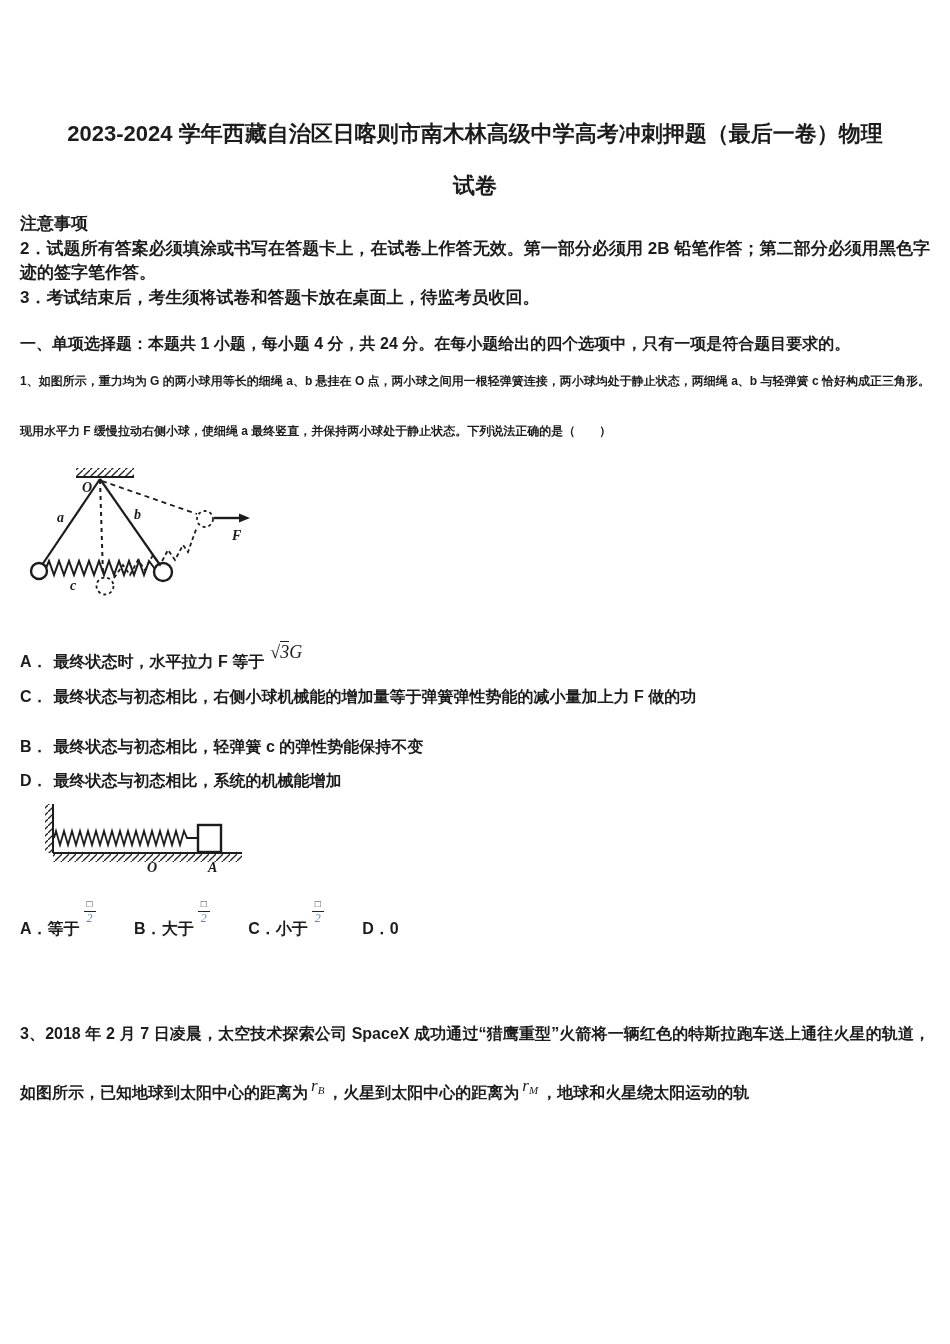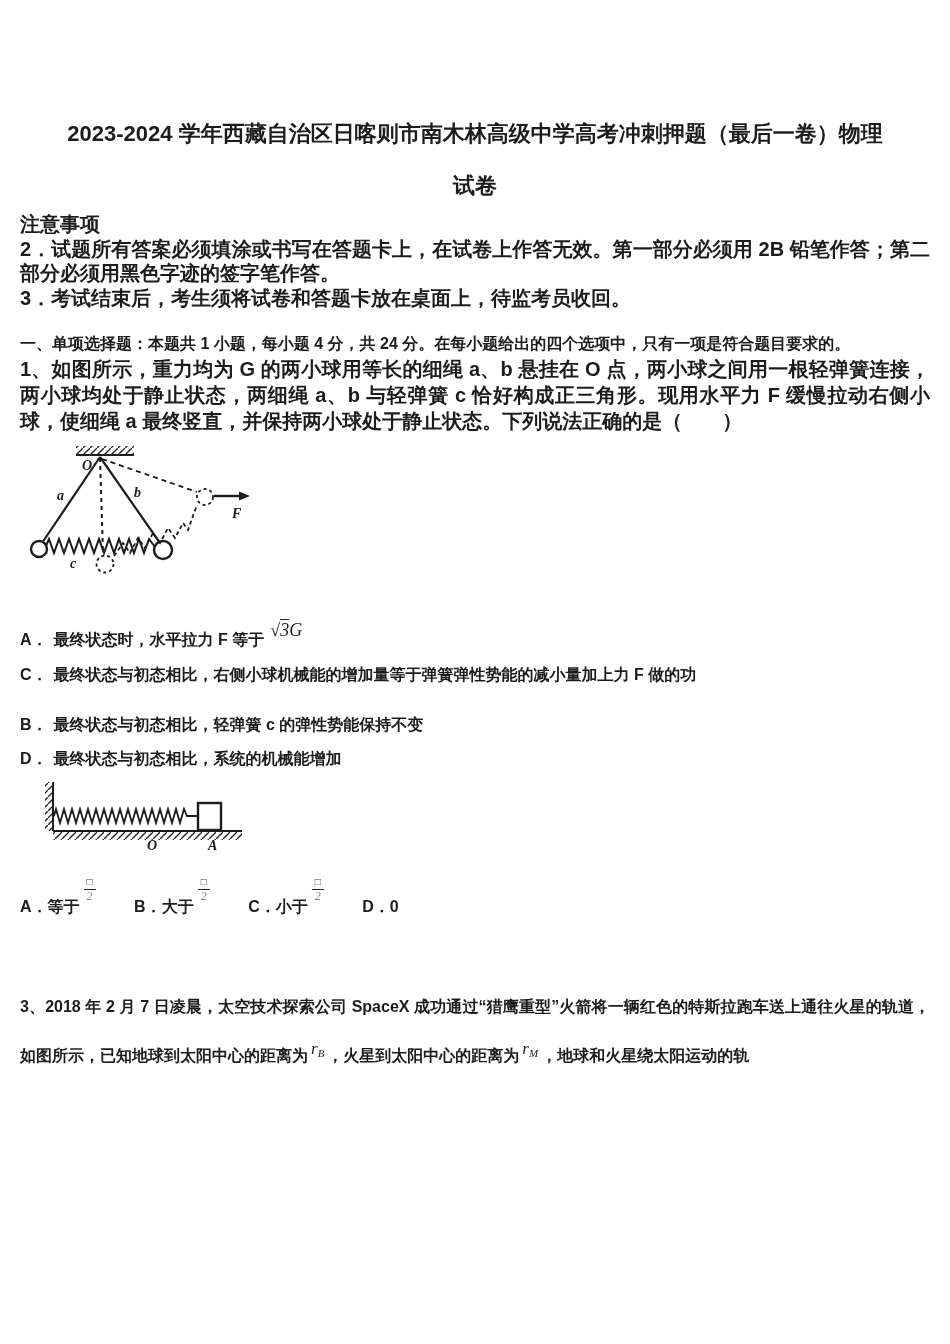--- a/index.html
+++ b/index.html
@@ -16,29 +16,29 @@
     overflow:hidden;
   }
   .title{
     margin:100px 0 0 0;
     text-align:center;
     font-size:22px;
     line-height:52px;
     font-weight:bold;
   }
   .title span{display:block;}
-  .notice{font-size:20px;line-height:24.5px;}
+  .notice{font-size:17px;line-height:24.5px;}
   .notice p{margin:0;text-align:justify;}
   .section-heading{
     margin:22px 0 0 0;
     font-size:16px;line-height:24px;text-align:justify;
   }
   .stem{
     margin:0;
-    font-size:20px;line-height:26px;
+    font-size:12px;line-height:50px;
     text-align:justify;
   }
   .fig{display:block;margin:0;}
   .opts{margin:0;}
   .opt{margin:0;font-size:16px;line-height:36px;text-align:justify;}
   .opt-a{margin-top:28px;line-height:36px;}
   .opt-b{margin-top:16px;line-height:34px;}
   .opt-c,.opt-d{line-height:34px;}
   .opt-label{margin-right:6px;}
   
@@ -64,21 +64,21 @@
     border-bottom:1.4px solid #222;
     padding:0 3px 1px 3px;color:#3a3a3a;font-weight:normal;
   }
   .frac .fden{
     display:block;font-size:12px;line-height:13px;
     font-family:"Liberation Serif", serif;
     font-style:italic;font-weight:normal;
     color:#5b87c5;
   }
   
-  .q3{margin:62px 0 0 0;font-size:16px;line-height:42px;text-align:justify;}
+  .q3{margin:62px 0 0 0;font-size:16px;line-height:52px;text-align:justify;}
   .rsub{
     font-family:"Liberation Serif", serif;
     font-style:italic;font-weight:normal;
     font-size:17px;vertical-align:7px;margin:0 3px;
     white-space:nowrap;
   }
   .rsub sub{font-size:11px;vertical-align:-3px;}
   .fig text{
     font-family:"Liberation Serif", serif;
     font-style:italic;font-weight:bold;

